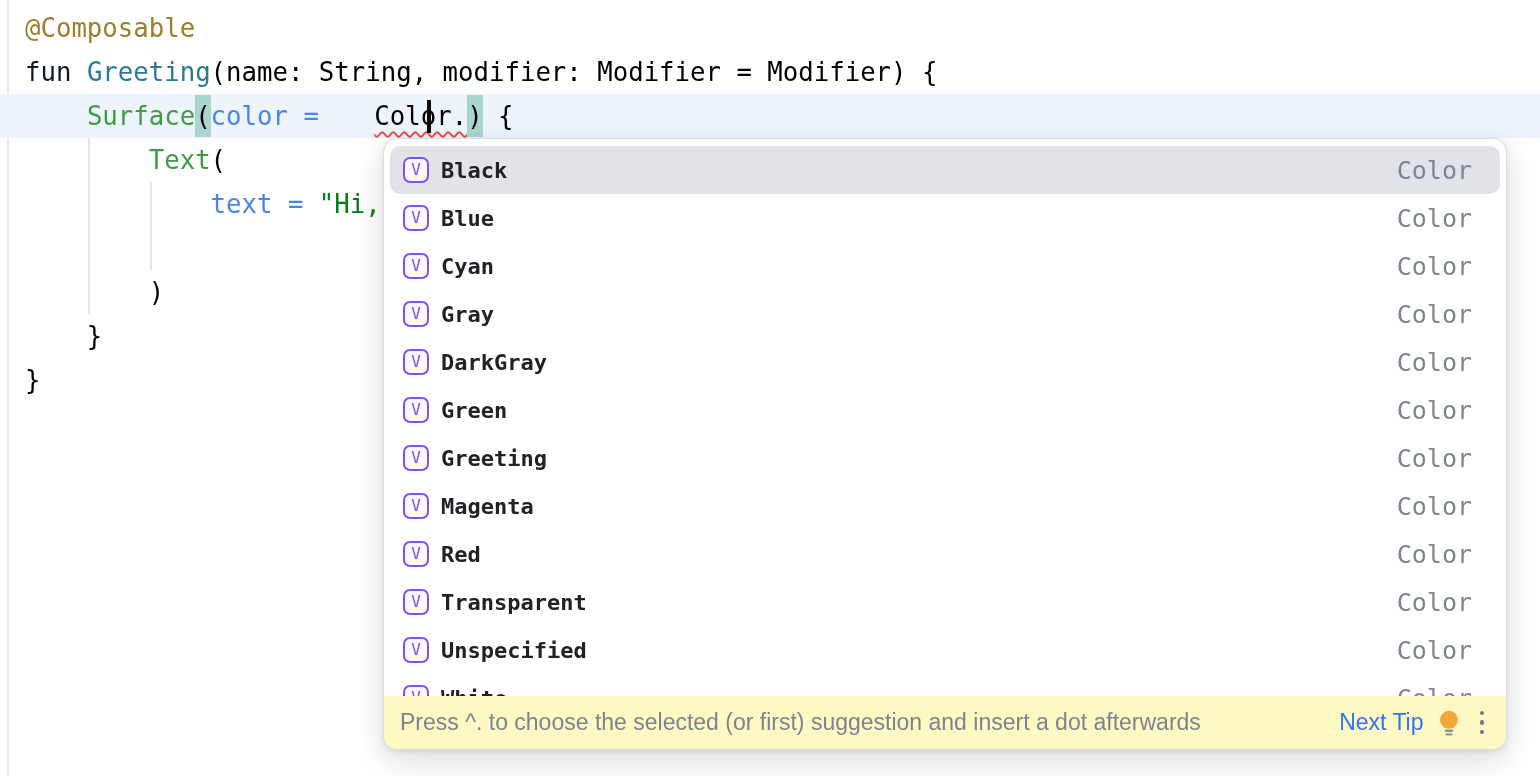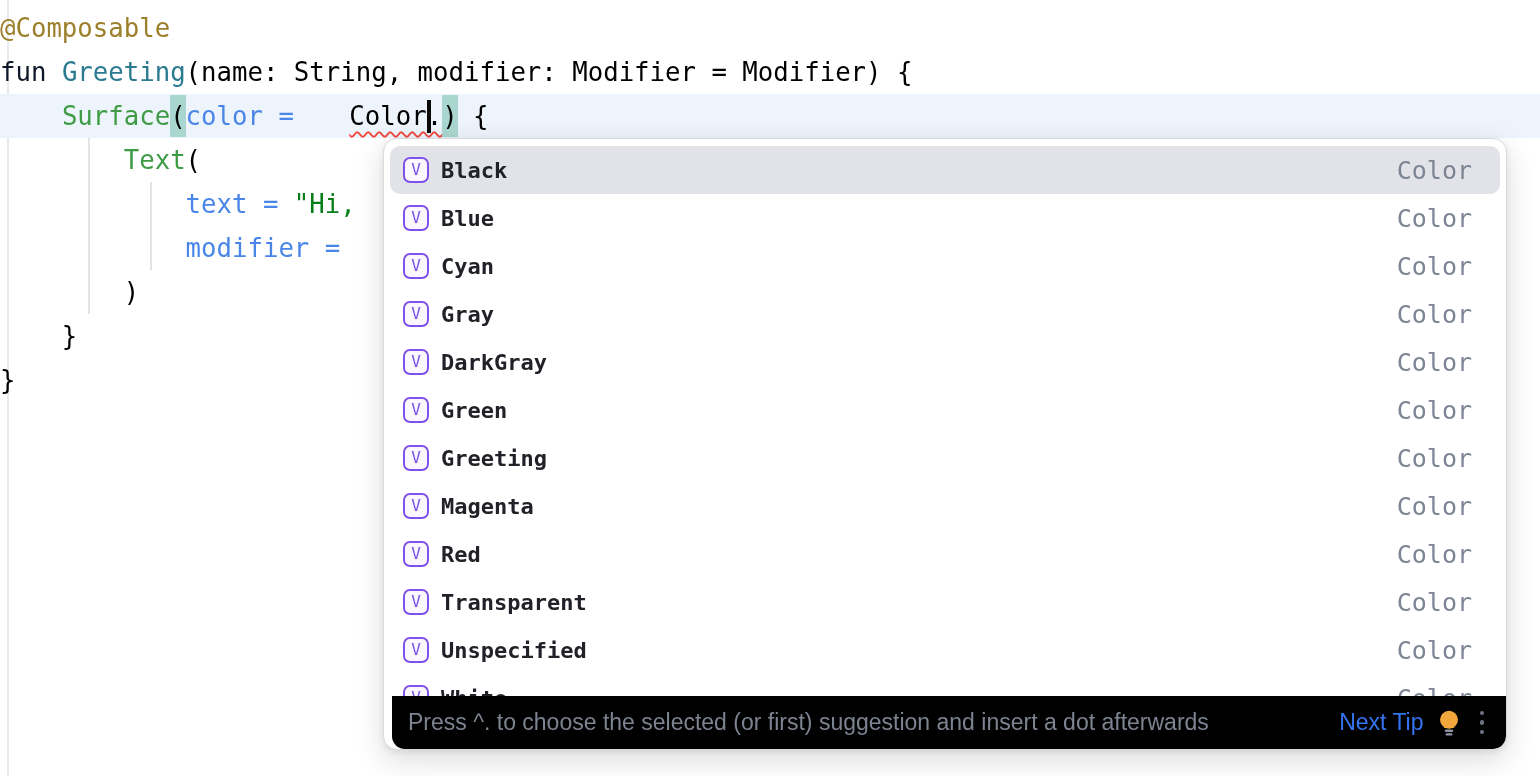--- a/index.html
+++ b/index.html
@@ -9,21 +9,21 @@
 
   
   .editor { position:absolute; inset:0; }
   .gutter-line { position:absolute; left:7px; top:0; width:2px; height:776px; background:#e9eaed; }
   .indent-guide { position:absolute; width:1.5px; background:#e2e4e8; }
   .guide-a { left:88px; top:138px; height:176px; }
   .guide-b { left:150px; top:182px; height:88px; }
 
   .code { position:absolute; left:0; top:6px; width:1540px;
           font-family:"DejaVu Sans Mono", monospace; font-size:25.7px; color:#000000; }
-  .code-line { height:44px; line-height:44px; white-space:pre; }
+  .code-line { height:44px; line-height:44px; padding-left:25px; white-space:pre; }
   .caret-line { background:#edf4fc; }
 
   .c-ann  { color:#9c7f2a; }
   .c-kw   { color:#0f172a; }
   .c-fn   { color:#2a7a90; }
   .c-comp { color:#3f9b45; }
   .c-narg { color:#4a86e8; }
   .c-str  { color:#067d17; }
   .c-paren{ background:#a9d7cf; padding:6px 0; }
   .c-err  { color:#000000; text-decoration:underline; text-decoration-style:wavy;
@@ -41,21 +41,21 @@
   .item.selected { background:#e2e3e8; }
   .vicon { width:26px; height:26px; flex:0 0 26px; margin-right:12px;
            border:2.5px solid #7f52e8; border-radius:7px; background:#faf7ff;
            display:flex; align-items:center; justify-content:center;
            font-family:"DejaVu Sans Mono", monospace; font-size:16px; line-height:1;
            color:#7f52e8; font-weight:500; }
   .ilabel { font-family:"DejaVu Sans Mono", monospace; font-size:22px; font-weight:700; color:#202228; }
   .itype  { margin-left:auto; font-family:"DejaVu Sans Mono", monospace; font-size:25px; color:#7d8493; }
 
   
-  .hintbar { position:absolute; left:8px; right:0; bottom:0; height:53px; background:#000000;
+  .hintbar { position:absolute; left:0; right:0; bottom:0; height:53px; background:#fef9c3;
              border-radius:0 0 13px 13px; display:flex; align-items:center; padding:0 18px 0 16px; }
   .hint { font-size:23px; color:#7d8391; white-space:nowrap; }
   .nexttip { margin-left:auto; font-size:23px; color:#3574f0; white-space:nowrap; cursor:pointer; }
   .bulb { margin-left:10px; display:flex; align-items:center; }
   .kebab { margin-left:16px; margin-right:4px; display:flex; flex-direction:column; gap:5px; }
   .kebab i { width:4.5px; height:4.5px; border-radius:50%; background:#707684; display:block; }
 </style>
 </head>
 <body>
 
@@ -65,21 +65,21 @@
     <div class="gutter-line"></div>
     <div class="indent-guide guide-a"></div>
     <div class="indent-guide guide-b"></div>
 
     <div class="code">
       <div class="code-line"><span class="c-ann">@Composable</span></div>
       <div class="code-line"><span class="c-kw">fun</span><span> </span><span class="c-fn">Greeting</span><span>(name: String, modifier: Modifier = Modifier) {</span></div>
       <div class="code-line caret-line"><span>    </span><span class="c-comp">Surface</span><span class="c-paren">(</span><span class="c-narg">color = </span><span class="c-err">Color.</span><span class="c-paren">)</span><span> {</span></div>
       <div class="code-line"><span>        </span><span class="c-comp">Text</span><span>(</span></div>
       <div class="code-line"><span>            </span><span class="c-narg">text = </span><span class="c-str">"Hi,</span></div>
-      <div class="code-line"><span>            </span><span class="c-narg">modifier = </span></div>
+      <div class="code-line"><span>            </span></div>
       <div class="code-line"><span>        )</span></div>
       <div class="code-line"><span>    }</span></div>
       <div class="code-line"><span>}</span></div>
     </div>
 
     <div class="caret-bar"></div>
   </div>
 
   <div class="popup">
     <div class="plist">

